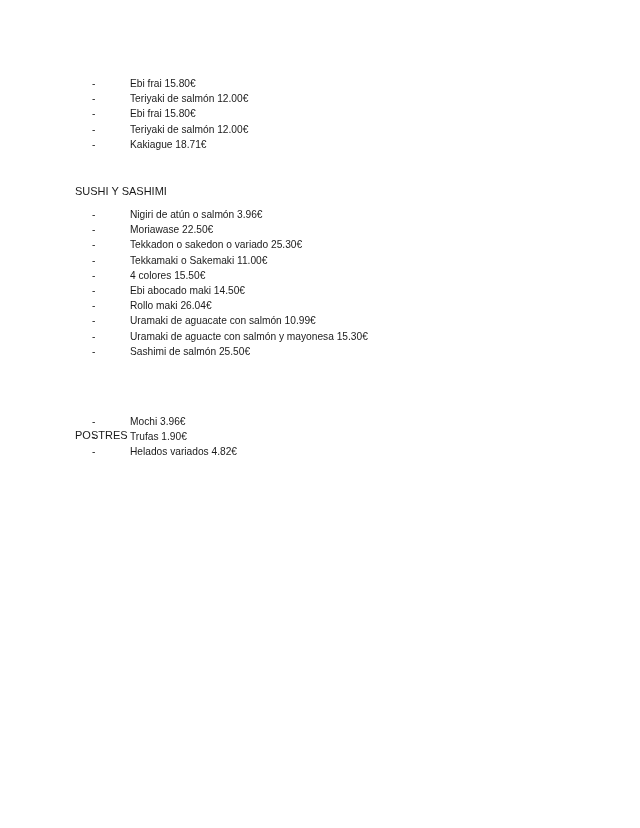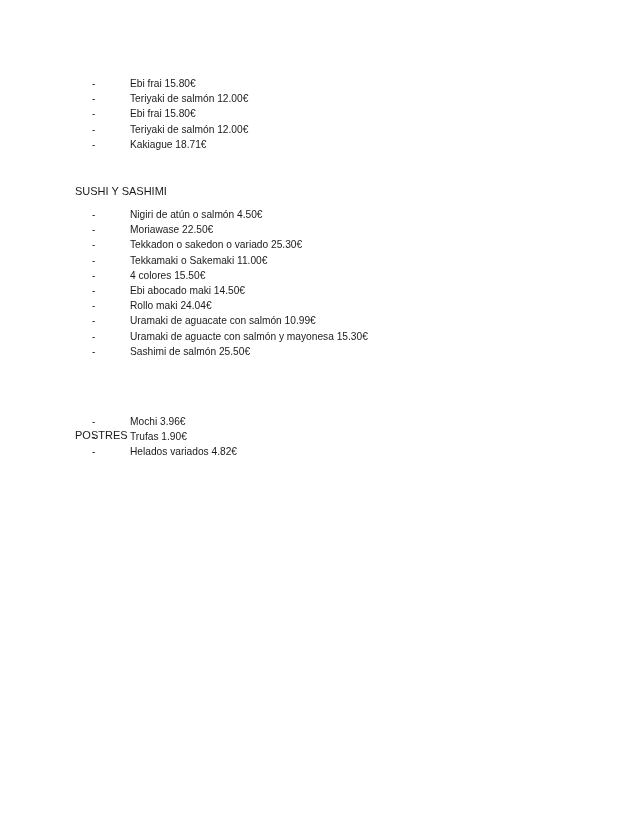--- a/index.html
+++ b/index.html
@@ -38,21 +38,21 @@
         <span class="dash">-</span>
         <span class="text">Kakiague 18.71€</span>
       </li>
   </ul>
 
   <div class="heading" style="top:184px;">SUSHI Y SASHIMI</div>
 
   <ul class="list" style="top:207px;">
     <li class="item">
         <span class="dash">-</span>
-        <span class="text">Nigiri de atún o salmón 4.50€</span>
+        <span class="text">Nigiri de atún o salmón 3.96€</span>
       </li>
     <li class="item">
         <span class="dash">-</span>
         <span class="text">Moriawase 22.50€</span>
       </li>
     <li class="item">
         <span class="dash">-</span>
         <span class="text">Tekkadon o sakedon o variado 25.30€</span>
       </li>
     <li class="item">
@@ -62,21 +62,21 @@
     <li class="item">
         <span class="dash">-</span>
         <span class="text">4 colores 15.50€</span>
       </li>
     <li class="item">
         <span class="dash">-</span>
         <span class="text">Ebi abocado maki 14.50€</span>
       </li>
     <li class="item">
         <span class="dash">-</span>
-        <span class="text">Rollo maki 24.04€</span>
+        <span class="text">Rollo maki 26.04€</span>
       </li>
     <li class="item">
         <span class="dash">-</span>
         <span class="text">Uramaki de aguacate con salmón 10.99€</span>
       </li>
     <li class="item">
         <span class="dash">-</span>
         <span class="text">Uramaki de aguacte con salmón y mayonesa 15.30€</span>
       </li>
     <li class="item">

